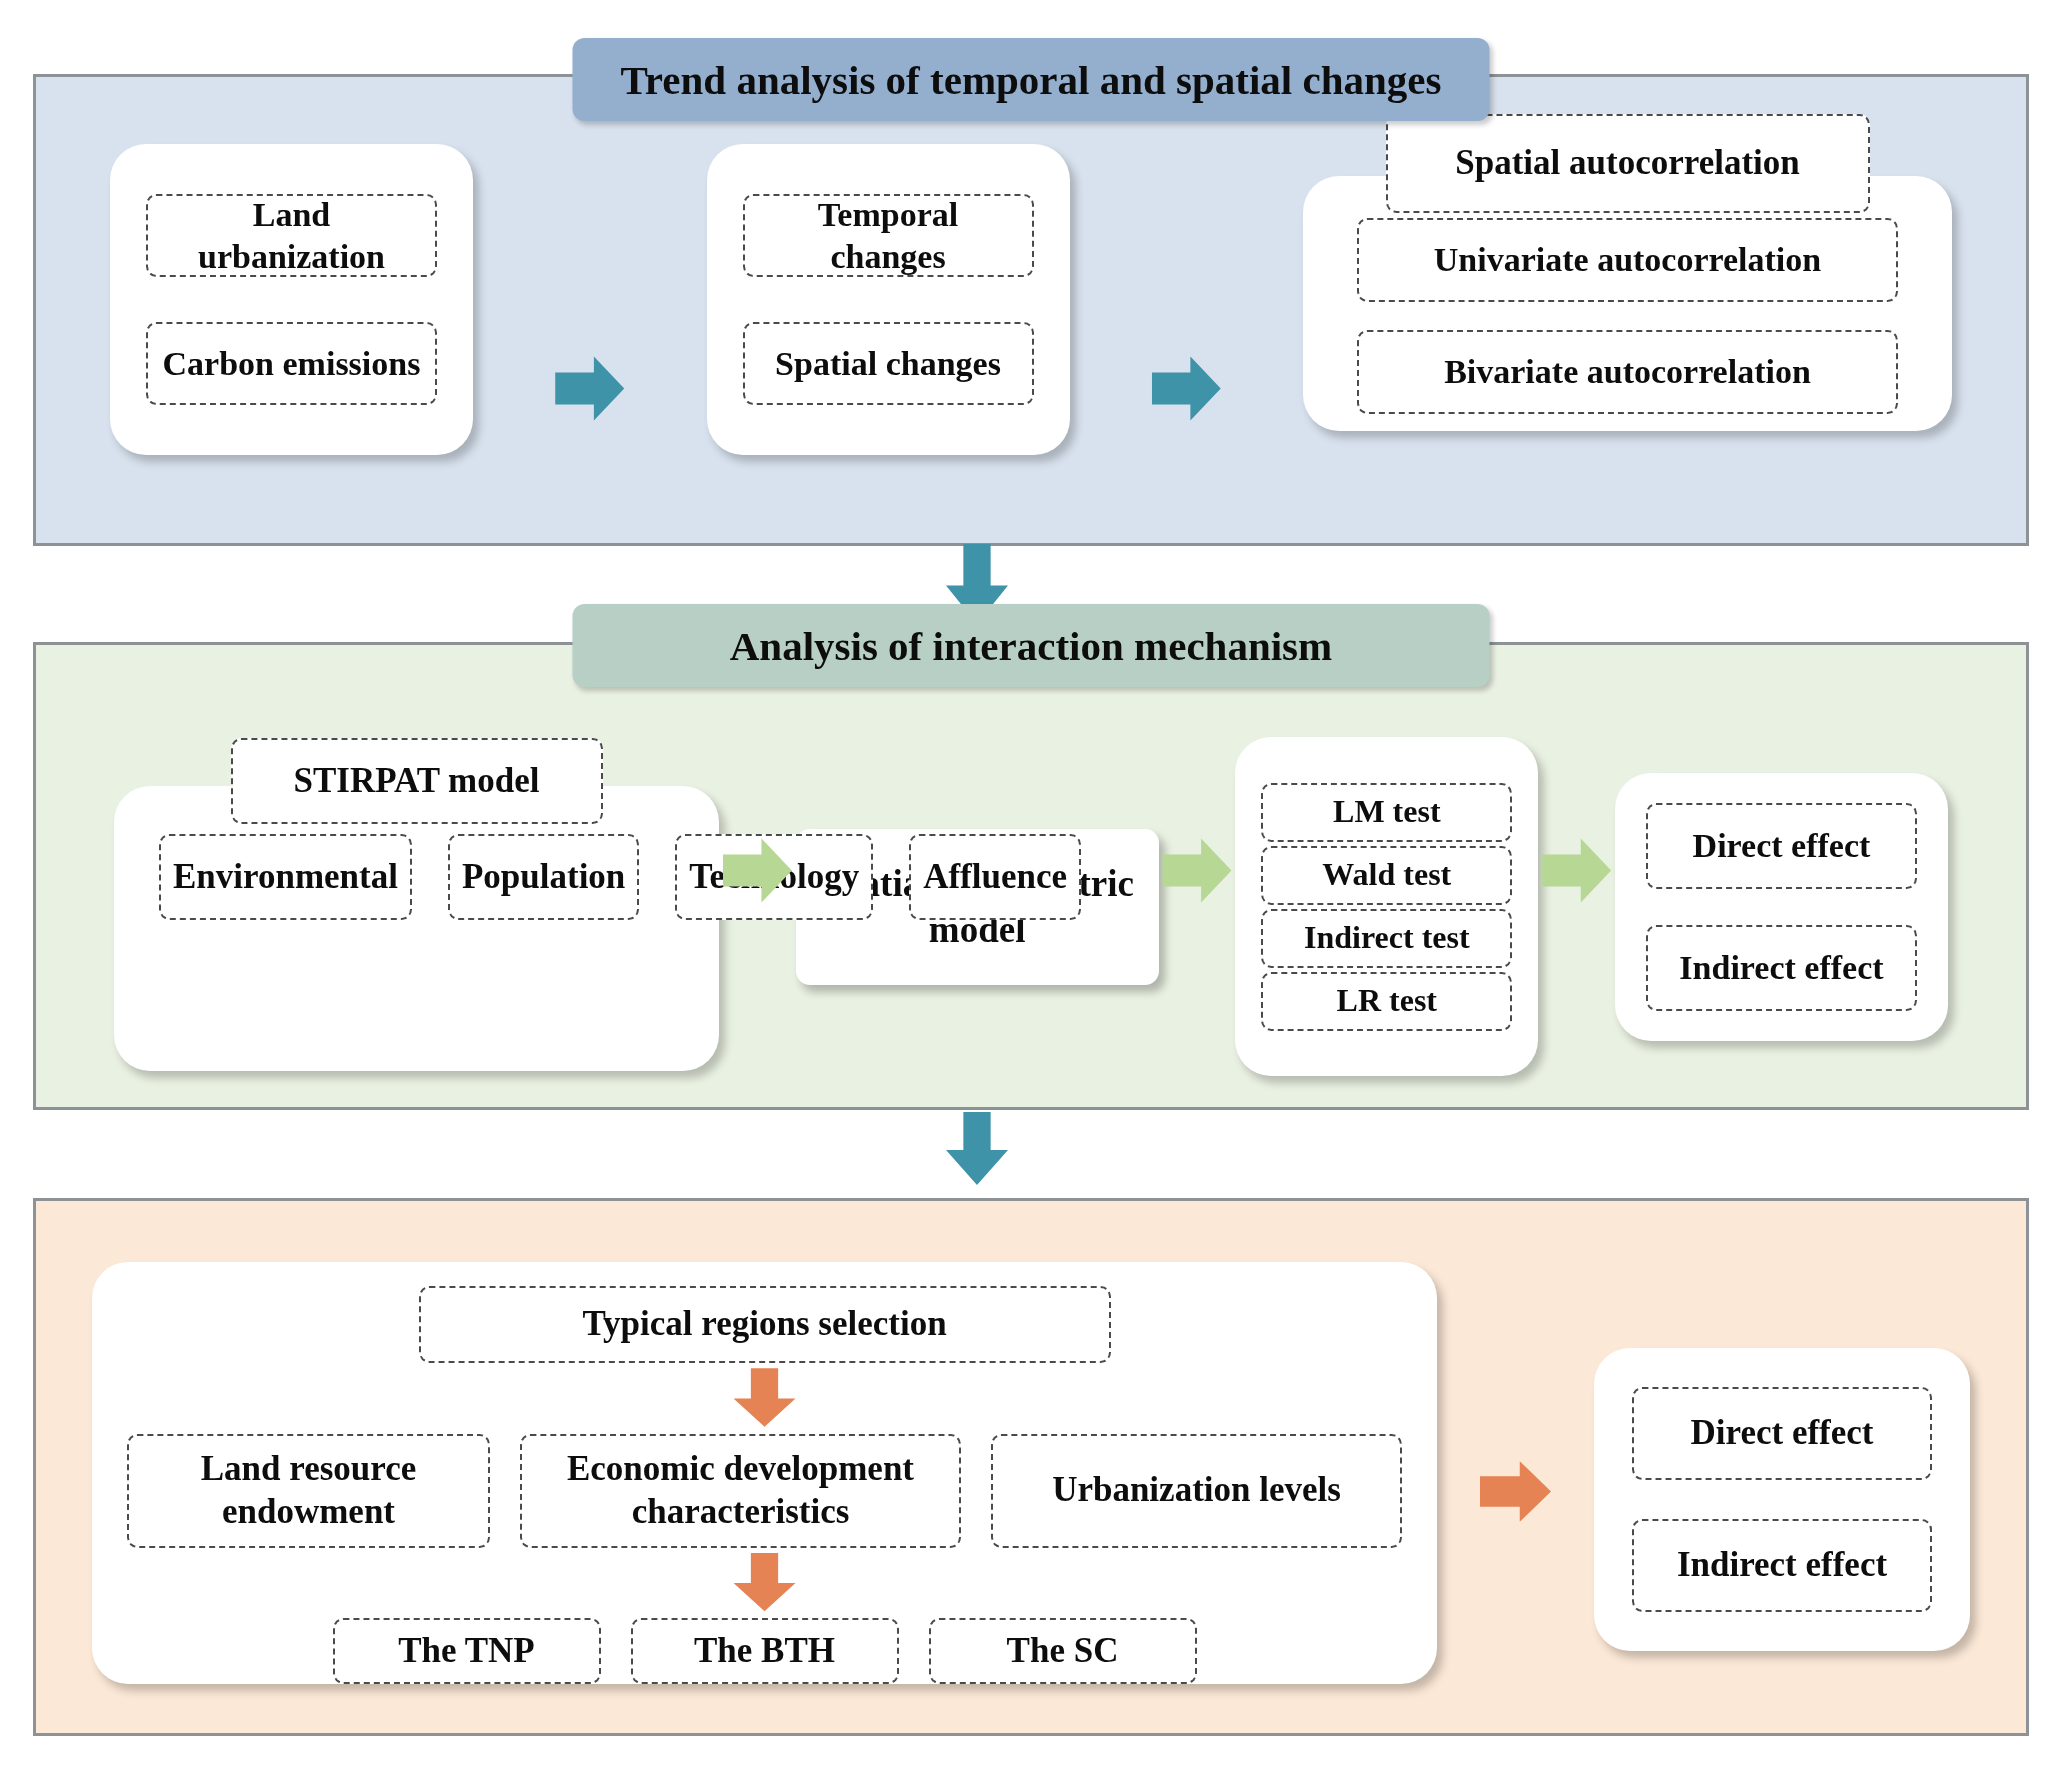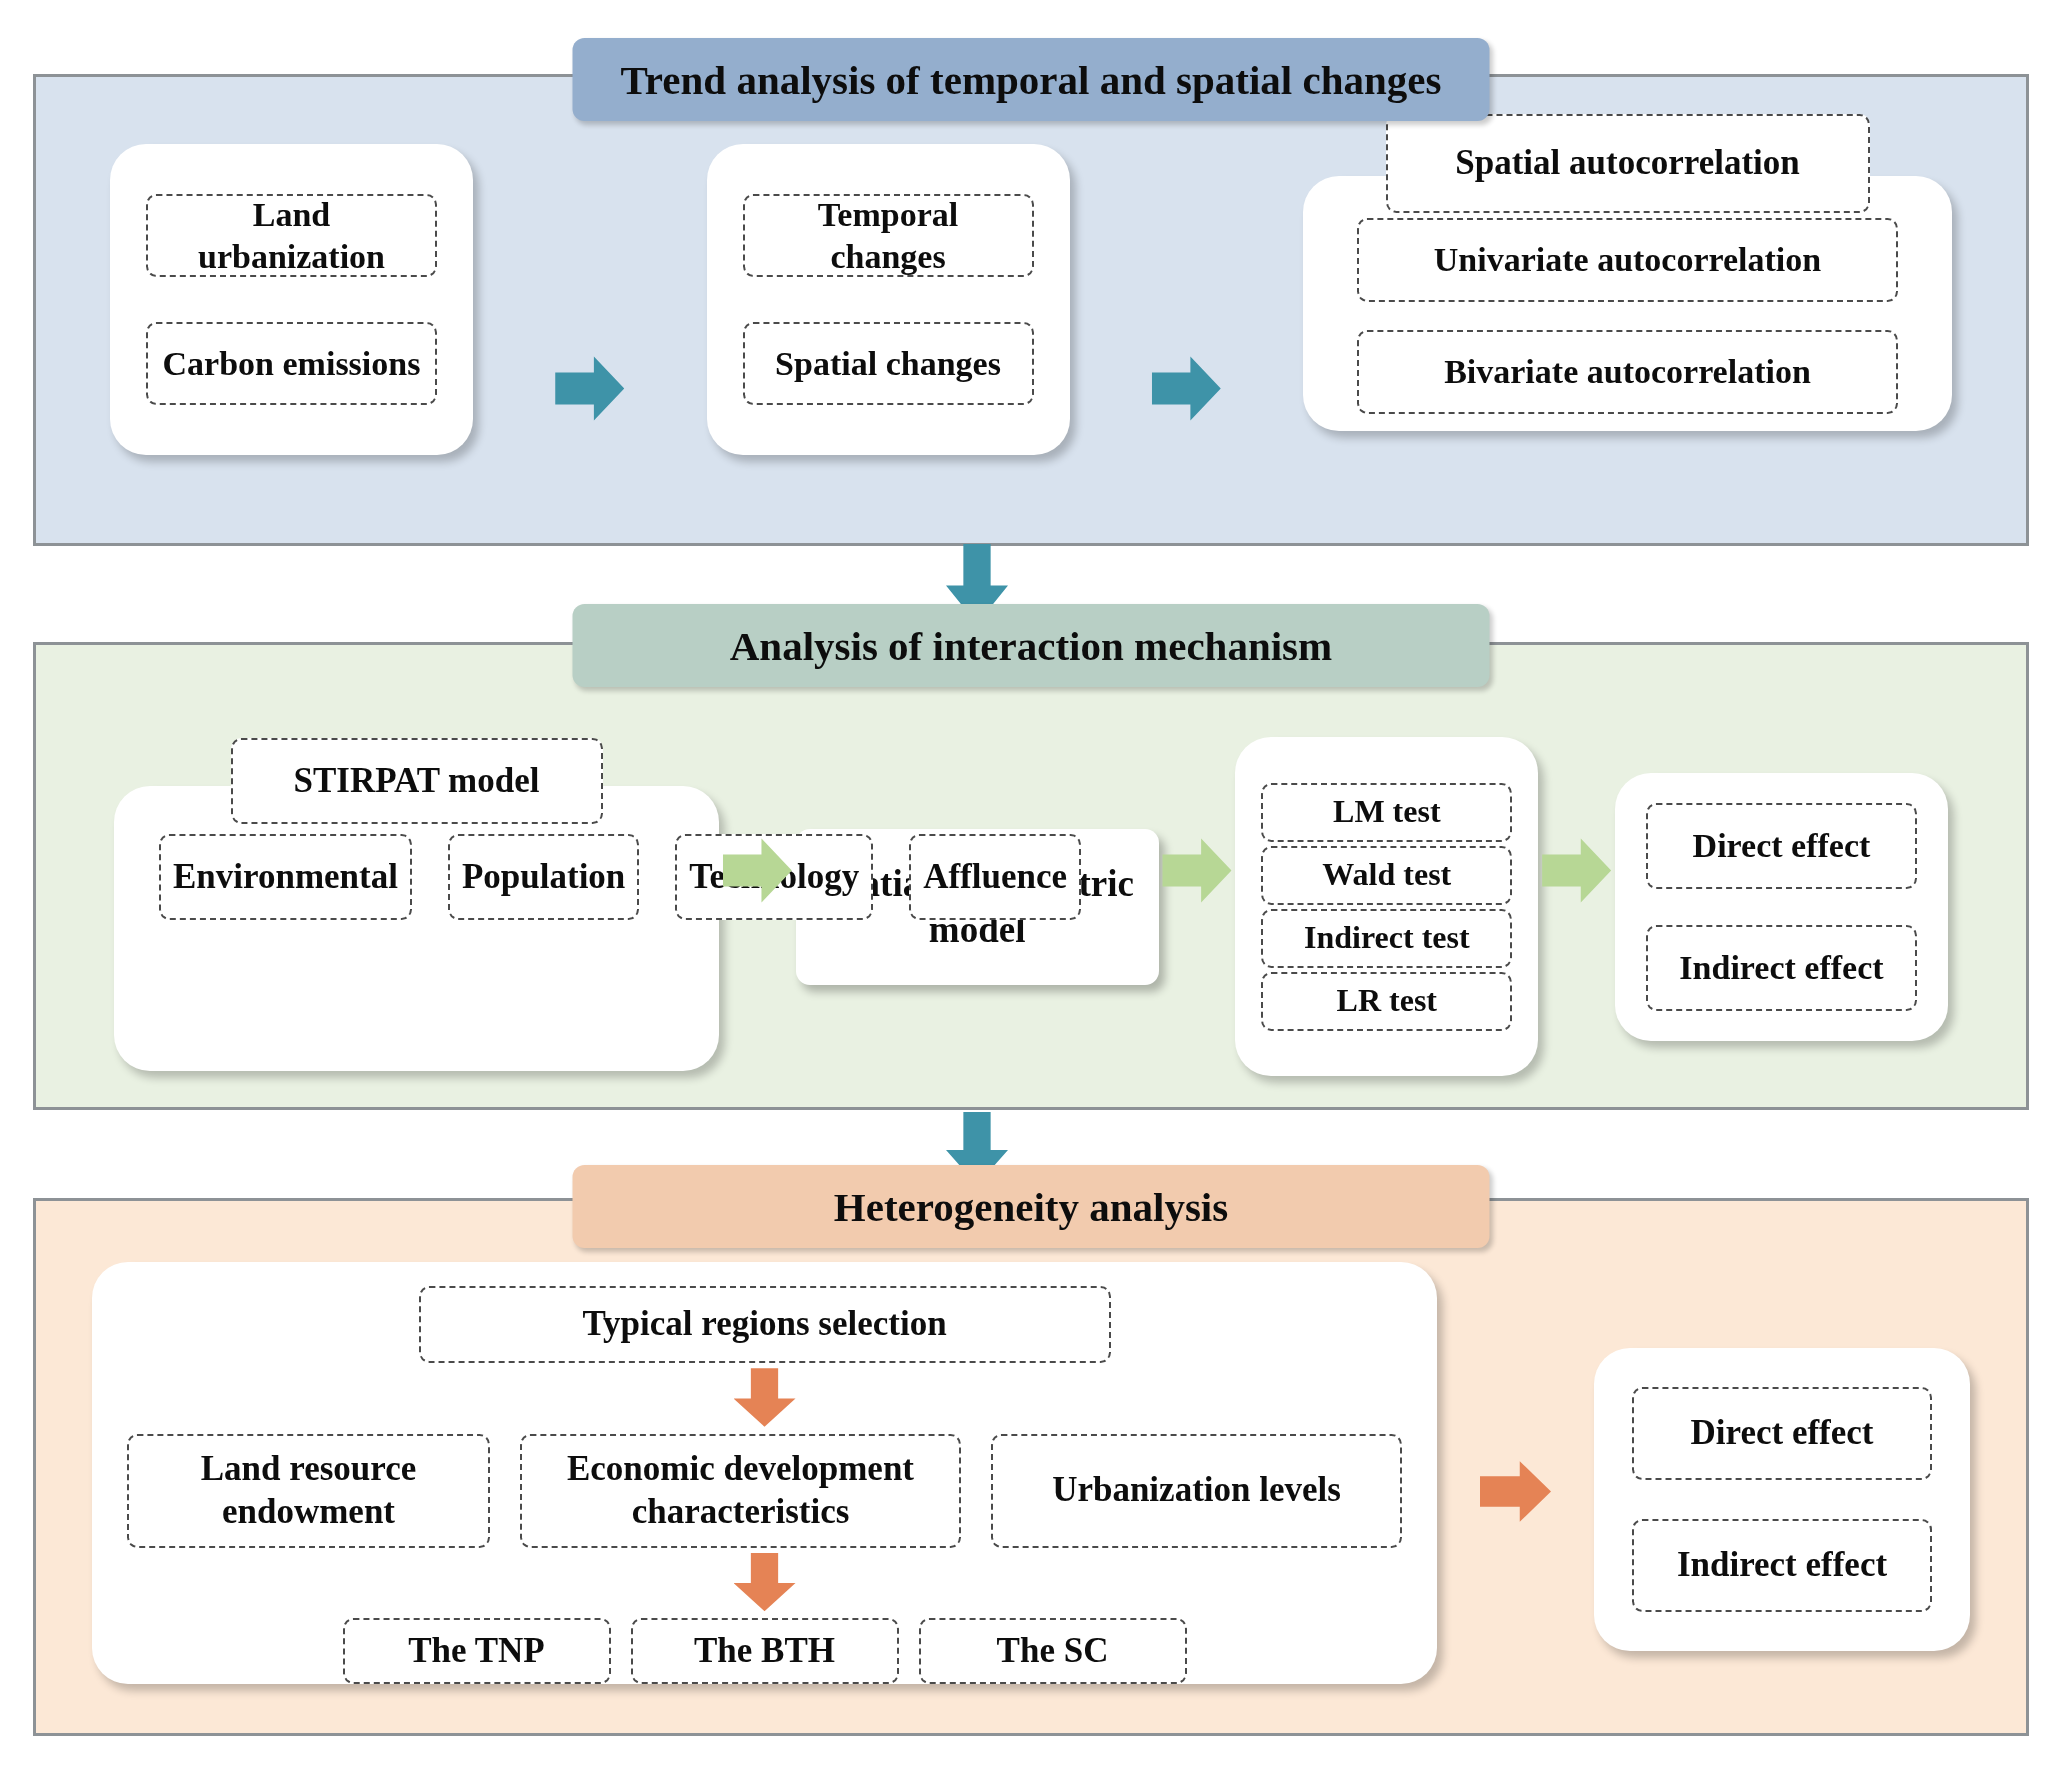--- a/index.html
+++ b/index.html
@@ -105,21 +105,21 @@
   
   .card-hetero{
     width:1345px; height:422px; margin-top:61px;
     justify-content:flex-start; padding-top:24px; gap:0;
   }
   .selection-box{ width:692px; height:80px; font-size:35px; }
   .card-hetero .arrow-down{ height:61px; margin:5.2px 0; }
   .criteria-row{ display:flex; gap:30px; margin-top:1.7px; }
   .criteria-row .dashed{ height:114px; font-size:35px; }
   .criteria-0{ width:363px; } .criteria-1{ width:441px; } .criteria-2{ width:411px; }
-  .regions-row{ display:flex; gap:20px; margin-top:1.7px;align-items:flex-end; }
+  .regions-row{ display:flex; gap:30px; margin-top:1.7px;align-items:flex-end; }
   .regions-row .dashed{ width:268px; height:66px; font-size:35px; }
 
   #section3 .arrow-right{ margin-top:256px; width:71px; height:69px; }
   .card-effects3{ width:376px; height:303px; margin-top:147px; gap:39px; padding:0 38px; }
   .card-effects3 .dashed{ width:100%; height:93px; font-size:35px; }
 </style>
 </head>
 <body>
 
 <div class="canvas">
@@ -172,21 +172,20 @@
       <div class="card card-effects2">
         <div class="dashed">Direct effect</div>
         <div class="dashed">Indirect effect</div>
       </div>
     </div>
   </section>
 
   <div class="arrow-down teal gap-arrow" id="gap-arrow-2"></div>
 
   <section class="panel" id="section3">
-    <div class="sec-title">Heterogeneity analysis</div>
     <div class="row">
       <div class="card card-hetero">
         <div class="dashed selection-box">Typical regions selection</div>
         <div class="arrow-down orange"></div>
         <div class="criteria-row">
           <div class="dashed criteria-0">Land resource endowment</div>
           <div class="dashed criteria-1">Economic development characteristics</div>
           <div class="dashed criteria-2">Urbanization levels</div>
         </div>
         <div class="arrow-down orange"></div>

